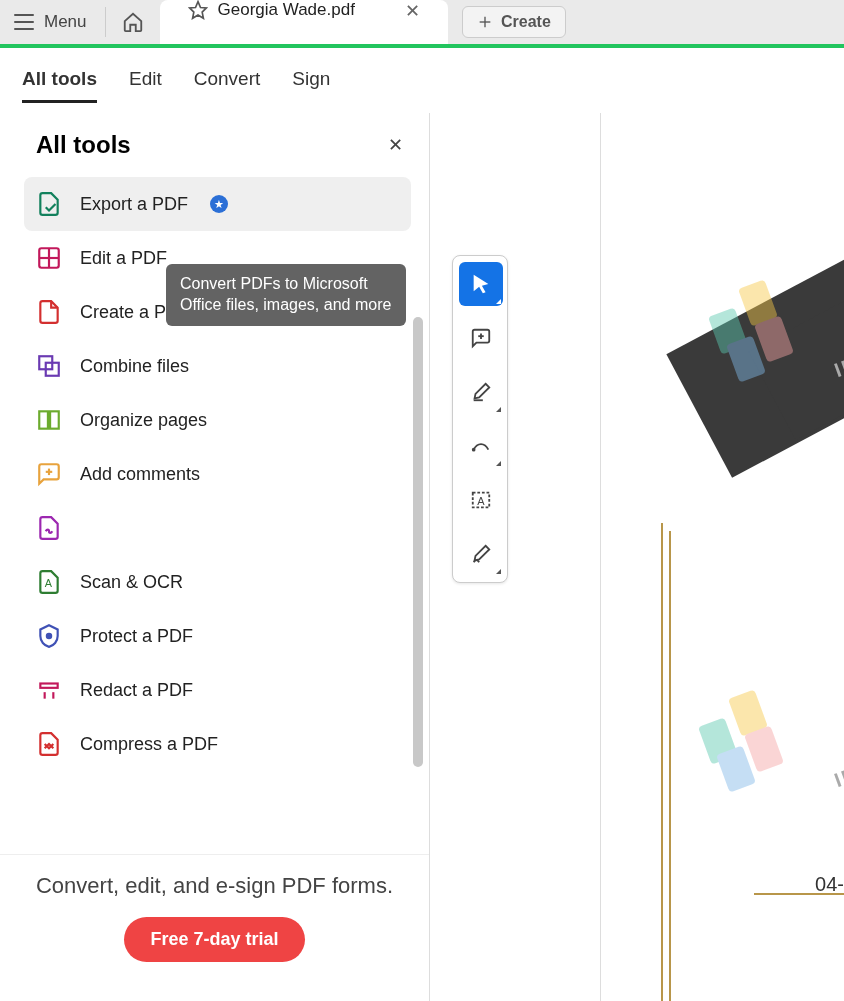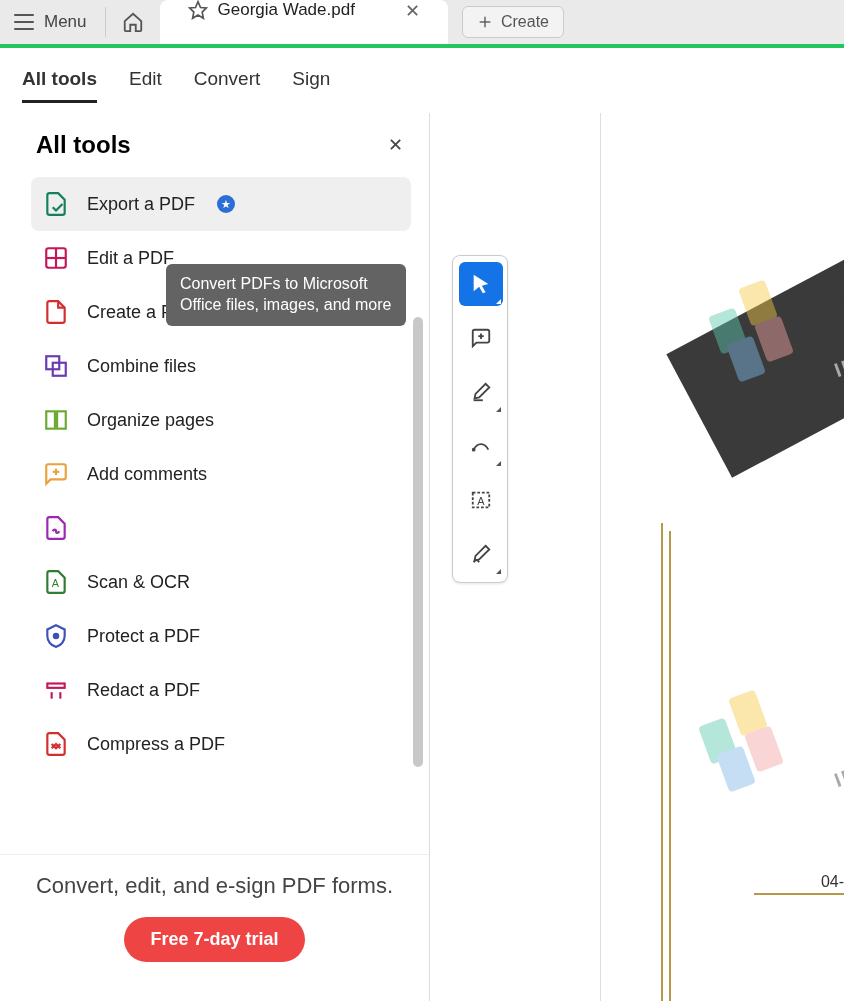--- a/index.html
+++ b/index.html
@@ -8,36 +8,36 @@
 
 .topbar { display: flex; align-items: center; height: 48px; background: #eaeaea; border-bottom: 4px solid #22c55e; }
 .menu-btn { display: flex; align-items: center; gap: 10px; padding: 0 14px; height: 100%; font-size: 17px; color: #444; }
 .hamburger { width: 20px; height: 16px; display: flex; flex-direction: column; justify-content: space-between; }
 .hamburger span { height: 2px; background: #555; border-radius: 1px; }
 .divider-v { width: 1px; height: 30px; background: #ccc; margin: 0 4px; }
 .home-btn { width: 46px; height: 100%; display: flex; align-items: center; justify-content: center; }
 .tab { display: flex; align-items: flex-start; background: #fff; height: 100%; padding: 0 28px; border-radius: 8px 8px 0 0; gap: 10px; margin-left: 4px; }
 .tab .title { font-size: 17px; color: #222; }
 .tab .close { margin-left: 40px; font-size: 18px; color: #666; }
-.create-btn { display: flex; align-items: center; gap: 8px; background: #f3f3f3; border: 1px solid #ccc; border-radius: 6px; padding: 6px 14px; margin-left: 14px; font-size: 16px; color: #555; }
+.create-btn { display: flex; align-items: center; gap: 8px; background: #f3f3f3; border: 1px solid #ccc; border-radius: 6px; padding: 6px 14px; margin-left: 14px; font-size: 16px; color: #555; font-weight: bold; }
 
 
 .navtabs { display: flex; gap: 32px; padding: 20px 22px 10px 22px; font-size: 19px; color: #333; }
 .navtab { padding-bottom: 10px; }
 .navtab.active { font-weight: 600; border-bottom: 3px solid #222; }
 
 
 .content { display: flex; height: calc(1001px - 52px - 60px); position: relative; }
 
 
 .sidebar { width: 430px; border-right: 1px solid #ddd; display: flex; flex-direction: column; position: relative; }
 .sidebar-head { display: flex; align-items: center; justify-content: space-between; padding: 18px 26px 12px 36px; }
 .sidebar-head h2 { font-size: 24px; font-weight: 700; }
 .sidebar-head .close-x { font-size: 18px; color: #444; }
-.tool-list { flex: 1; overflow: hidden; padding: 6px 18px 0 31px; position: relative; }
+.tool-list { flex: 1; overflow: hidden; padding: 6px 18px 0 24px; position: relative; }
 .tool-item { display: flex; align-items: center; gap: 18px; padding: 14px 12px; border-radius: 8px; font-size: 18px; color: #222; }
 .tool-item.selected { background: #efefef; }
 .tool-icon { width: 26px; height: 26px; display: flex; align-items: center; justify-content: center; }
 .star-badge { width: 18px; height: 18px; background: #2b6fd6; border-radius: 50%; display: inline-flex; align-items: center; justify-content: center; color: #fff; font-size: 11px; margin-left: 4px; }
 
 .tooltip { position: absolute; left: 166px; top: 264px; background: #636363; color: #fff; padding: 10px 14px; border-radius: 6px; font-size: 16px; line-height: 1.3; max-width: 240px; z-index: 20; }
 
 .sidebar-scrollbar { position: absolute; right: 6px; top: 204px; width: 10px; height: 450px; background: #c8c8c8; border-radius: 5px; }
 
 .sidebar-footer { padding: 18px 0 40px 0; text-align: center; border-top: 1px solid #eee; }
@@ -50,21 +50,21 @@
 .vtool.active { background: #1473e6; }
 .vtool .tri { position: absolute; right: 2px; bottom: 2px; width: 0; height: 0; border-left: 5px solid transparent; border-bottom: 5px solid #555; }
 .vtool.active .tri { border-bottom-color: #fff; }
 
 
 .docarea { flex: 1; margin-left: 170px; position: relative; background: #fff; border-left: 1px solid #ddd; }
 .triangle-dark { position: absolute; top: 172px; right: -100px; width: 260px; height: 140px; background: #3a3a3a; transform: rotate(-28deg); }
 .triangle-dark2 { position: absolute; top: 200px; right: -60px; width: 140px; height: 100px; background: #3a3a3a; transform: rotate(-28deg); }
 .gold-frame { position: absolute; top: 410px; left: 60px; width: 200px; height: 536px; border: 2px solid #b8964a; border-top: none; border-right: none; }
 .gold-inner { position: absolute; top: 418px; left: 68px; width: 200px; height: 520px; border-left: 2px solid #b8964a; border-bottom: 2px solid #b8964a; }
-.date-line { position: absolute; top: 760px; right: 0; font-size: 16px; color: #333; }
+.date-line { position: absolute; top: 760px; right: 0; font-size: 20px; color: #333; }
 .date-underline { position: absolute; top: 780px; right: 0; width: 90px; height: 2px; background: #b8964a; }
 
 
 .wm { position: absolute; width: 90px; height: 90px; opacity: 0.45; }
 .wm .p { position: absolute; }
 .wm .a { width: 28px; height: 40px; background: #f7c948; transform: rotate(-20deg); left: 30px; top: 0; border-radius: 4px; }
 .wm .b { width: 28px; height: 40px; background: #5bc8af; transform: rotate(-20deg); left: 0; top: 28px; border-radius: 4px; }
 .wm .c { width: 28px; height: 40px; background: #f5a3a3; transform: rotate(-20deg); left: 46px; top: 36px; border-radius: 4px; }
 .wm .d { width: 28px; height: 40px; background: #7fb8e8; transform: rotate(-20deg); left: 18px; top: 56px; border-radius: 4px; }
 .wm-text { position: absolute; font-size: 20px; color: #aaa; font-weight: 700; transform: rotate(-20deg); letter-spacing: 2px; }

